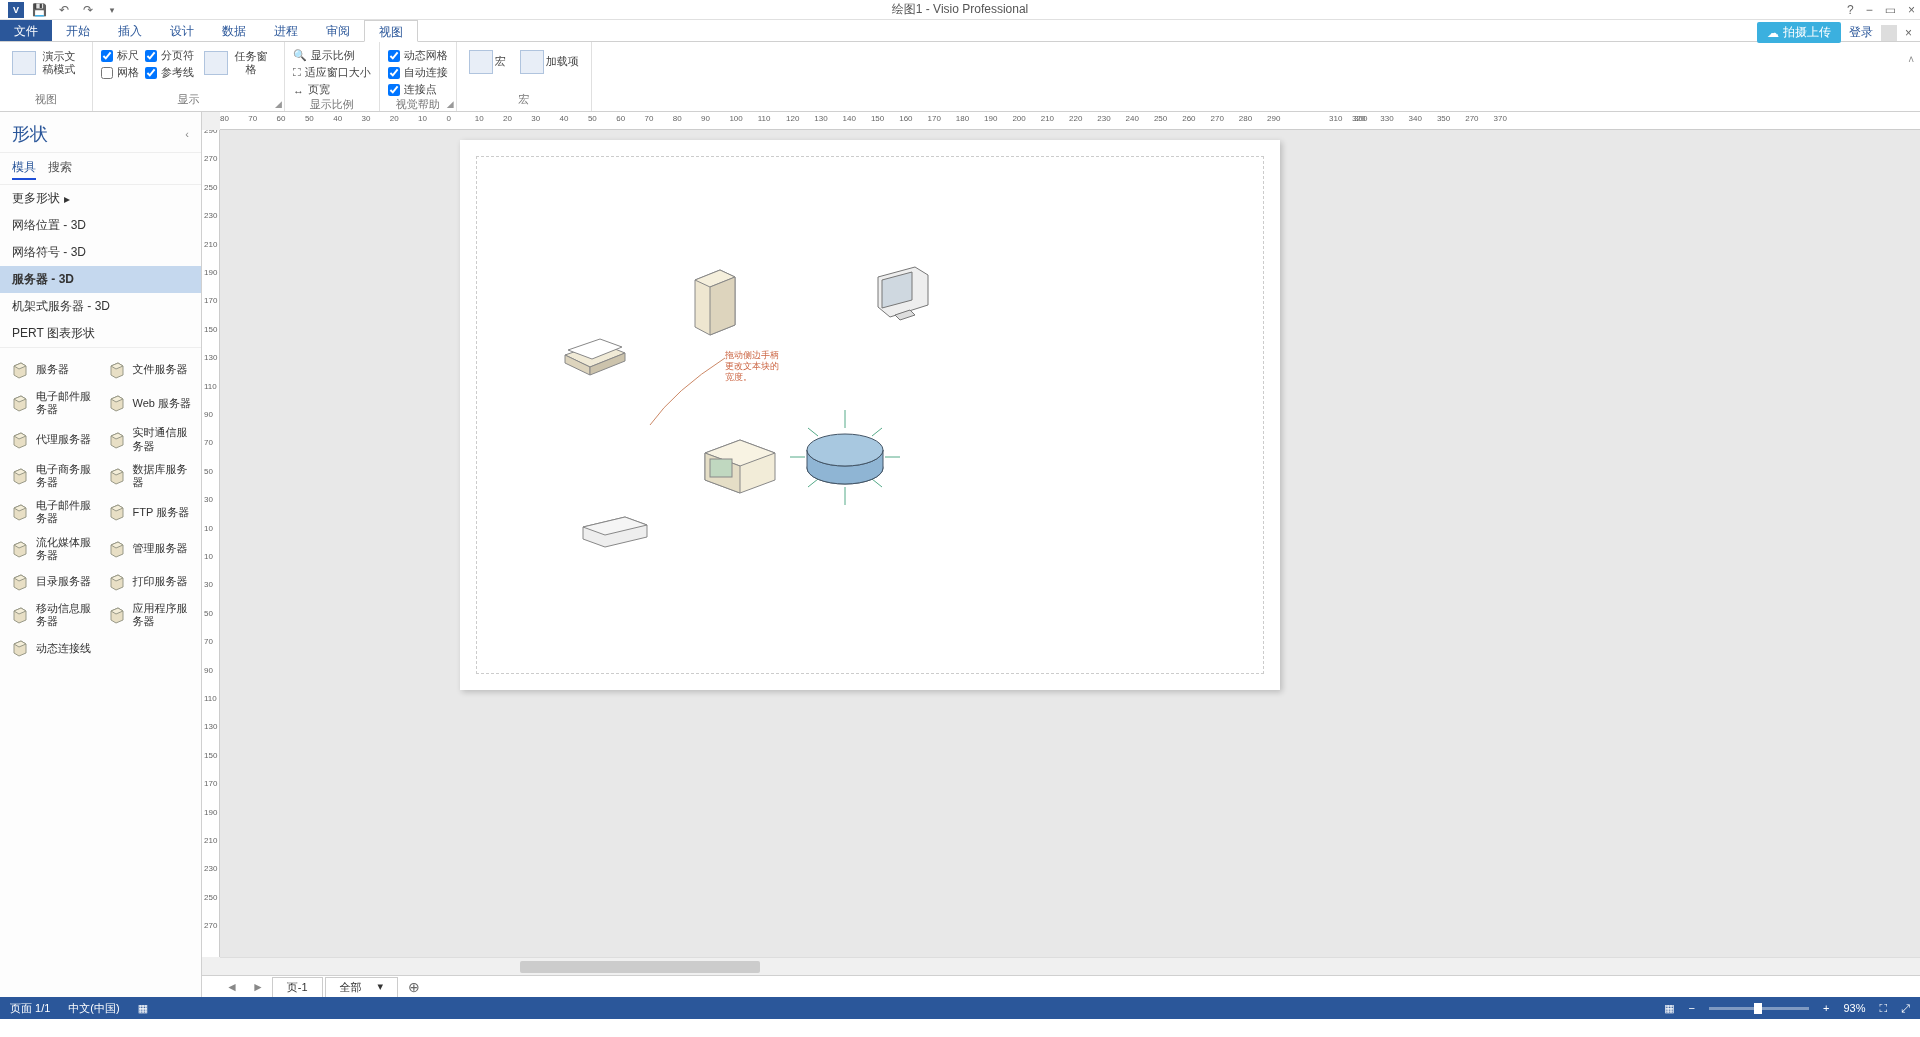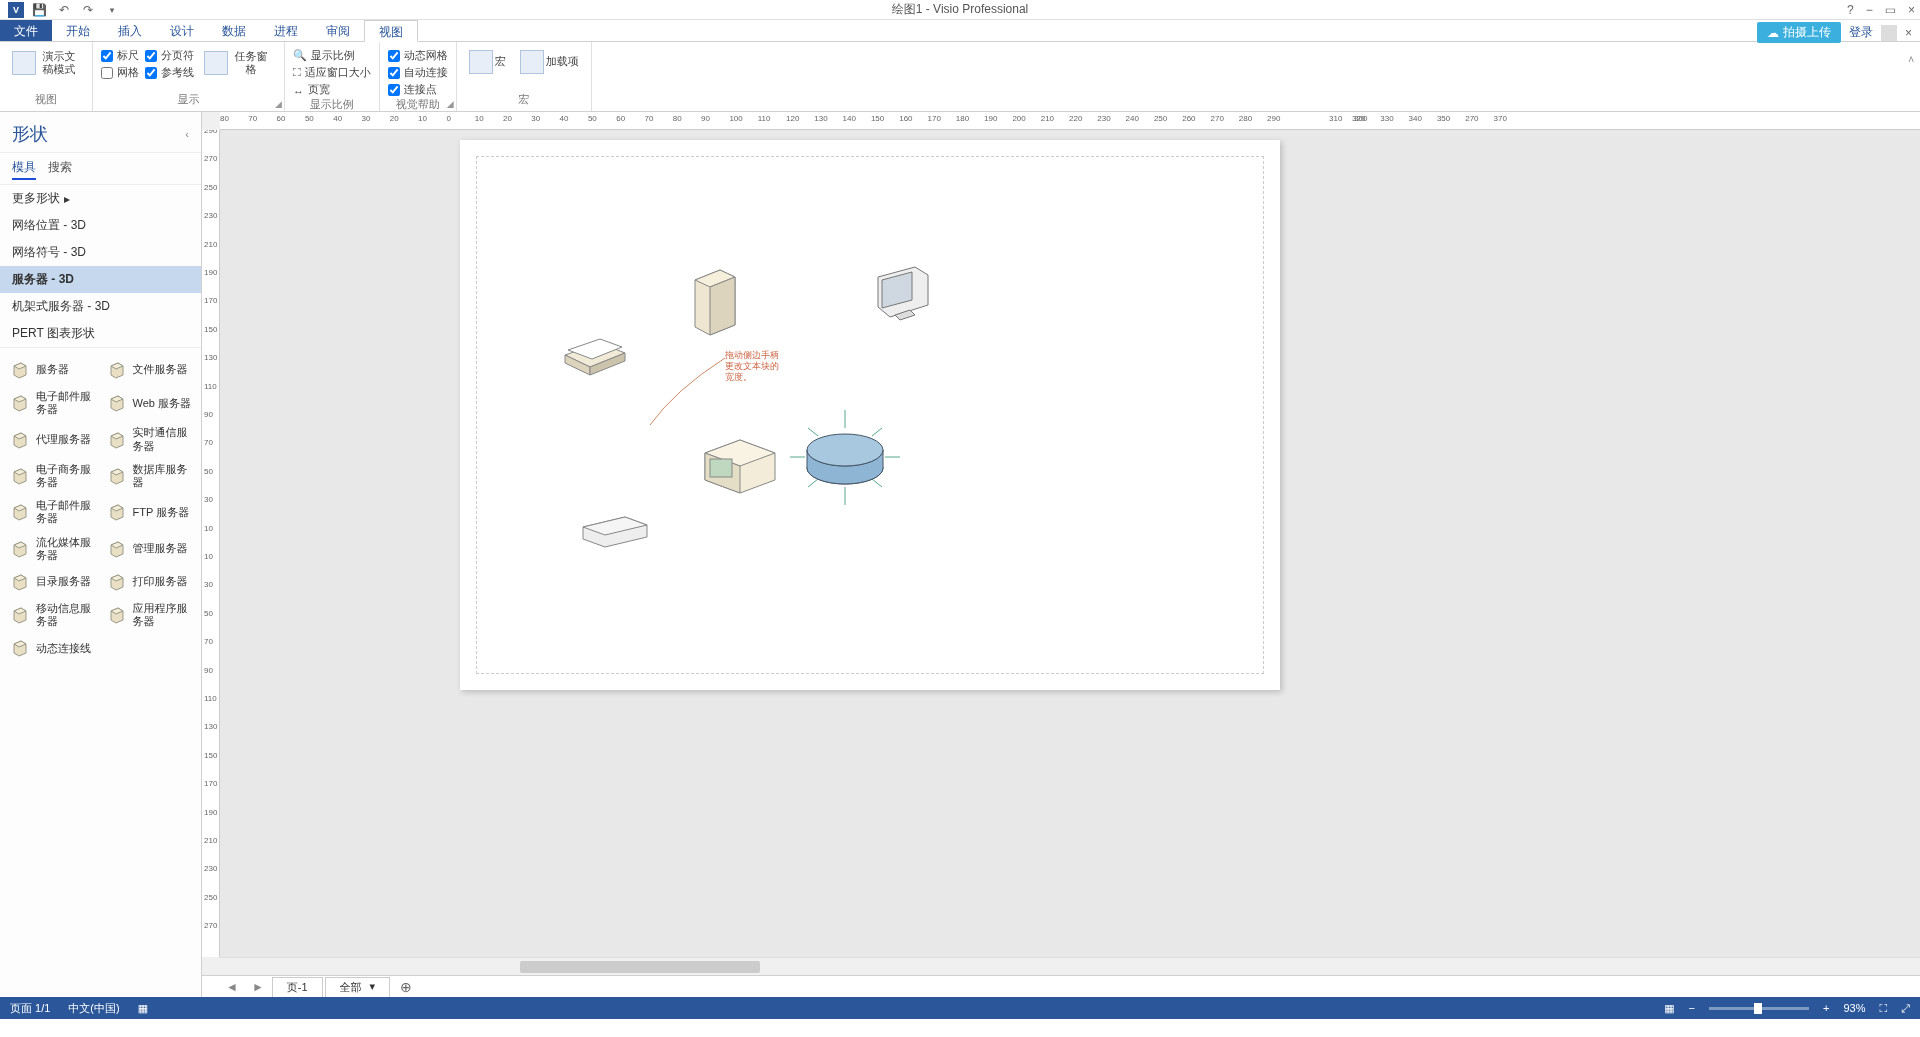--- a/index.html
+++ b/index.html
@@ -539,21 +539,21 @@
       </div>
     </div>
     <div class="hscroll">
       <div class="hscroll-thumb"></div>
     </div>
 
     <div class="page-tabs">
       <span class="page-tab-nav">◄</span>
       <span class="page-tab-nav">►</span>
       <div class="page-tab">页-1</div>
-      <div class="page-tab" style="display:flex;gap:8px;">
+      <div class="page-tab" style="display:flex;gap:16px;">
           <span>全部</span>
           <span>▾</span>
         </div>
       <span class="page-tab-add">⊕</span>
     </div>
   </div>
 </div>
 
 <div class="status-bar">
   <span>页面 1/1</span>

